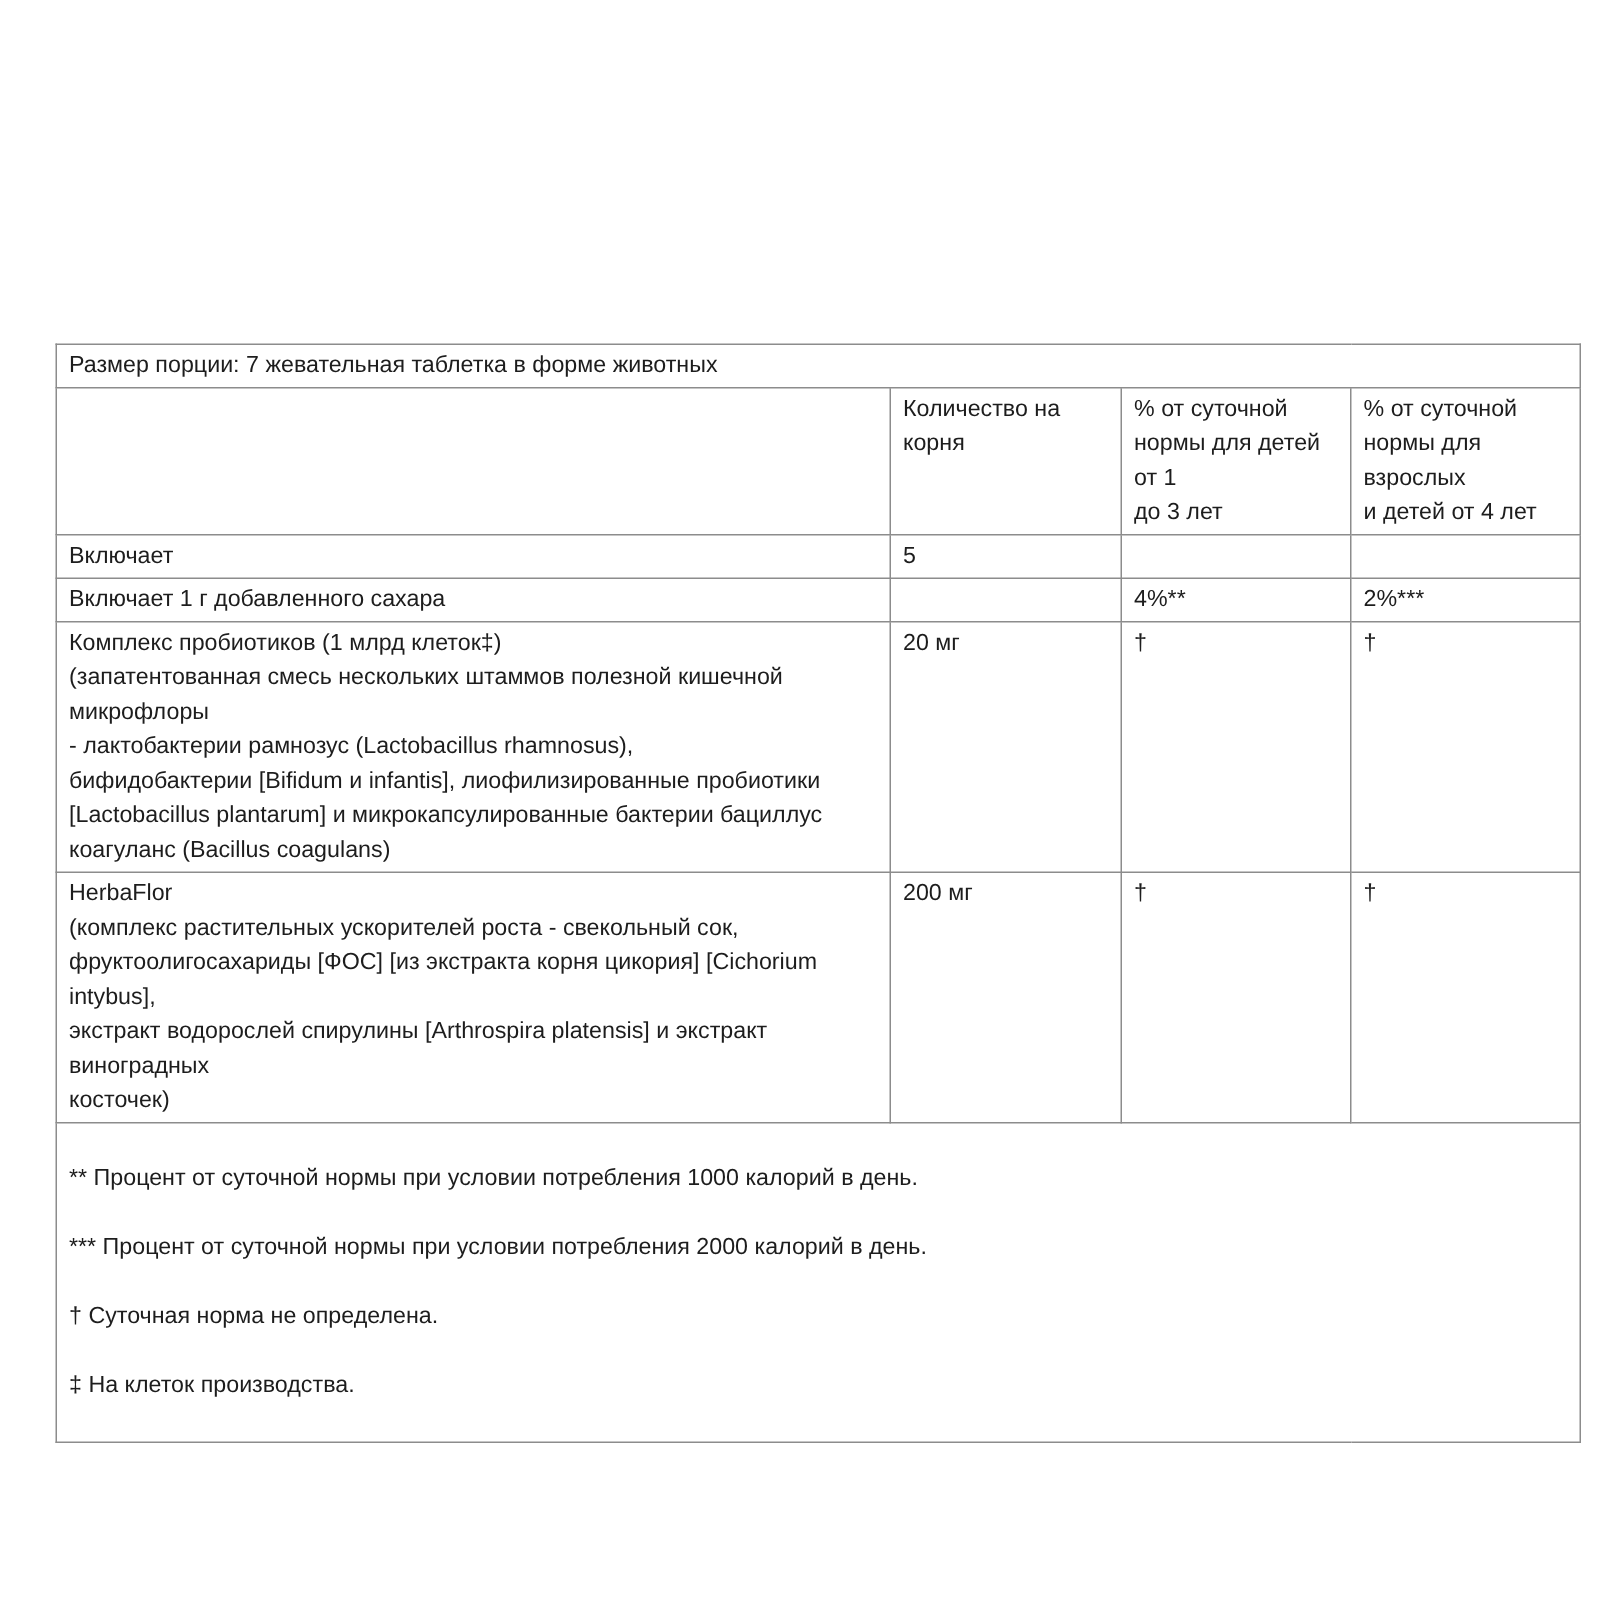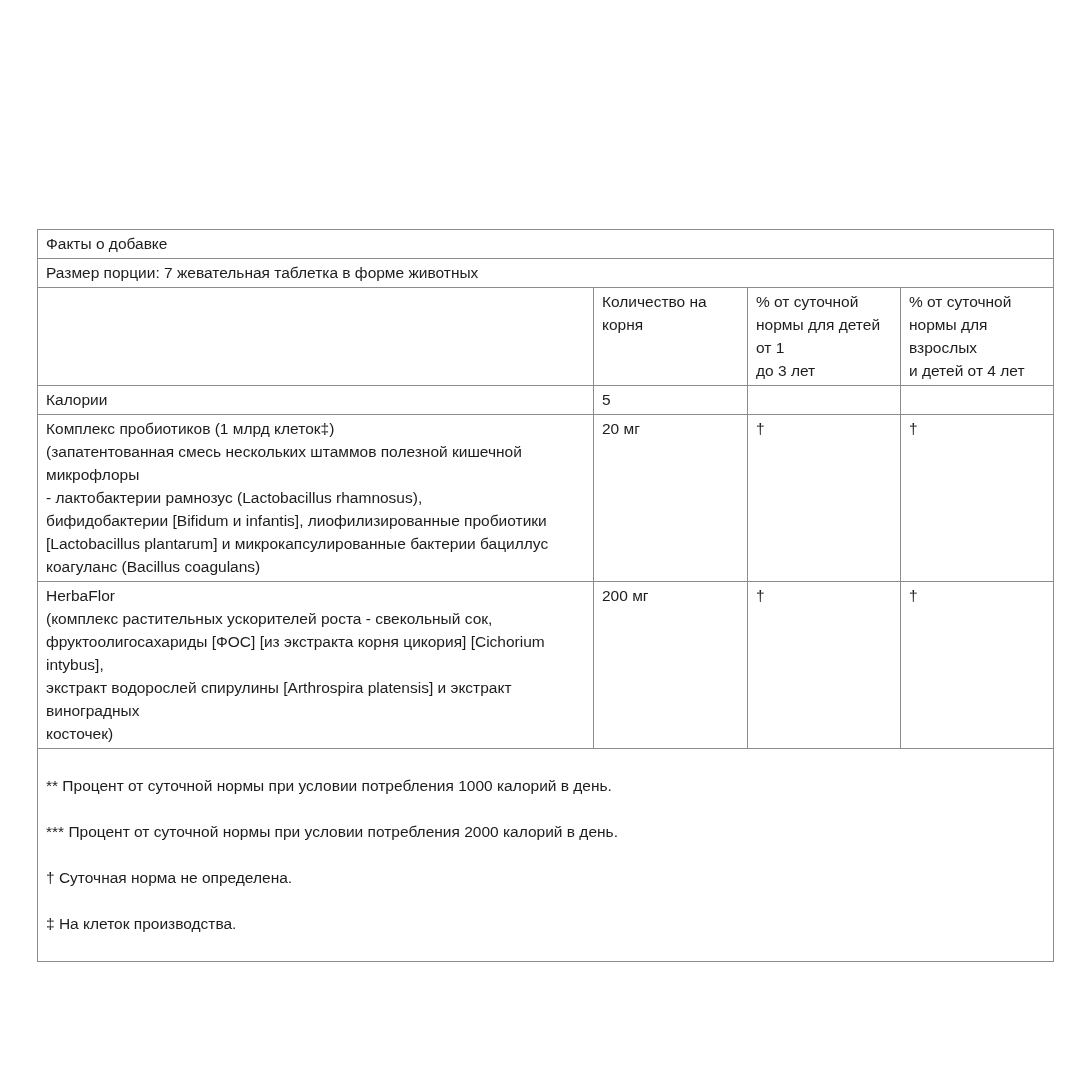--- a/index.html
+++ b/index.html
@@ -43,42 +43,45 @@
 
 <table class="facts-table">
   <colgroup>
     <col style="width:556px">
     <col style="width:154px">
     <col style="width:153px">
     <col style="width:153px">
   </colgroup>
   <tbody>
     <tr>
-      <td colspan="4">Факты о добавке</td>
-    </tr>
-    <tr>
       <td colspan="4">Размер порции: 7 жевательная таблетка в форме животных</td>
     </tr>
     <tr>
       <td></td>
       <td>Количество на
 корня</td>
       <td>% от суточной
 нормы для детей от 1
 до 3 лет</td>
       <td>% от суточной
 нормы для взрослых
 и детей от 4 лет</td>
     </tr>
 
     <tr>
-      <td>Калории</td>
+      <td>Включает</td>
       <td>5</td>
       <td></td>
       <td></td>
+    </tr>
+    <tr>
+      <td>Включает 1 г добавленного сахара</td>
+      <td></td>
+      <td>4%**</td>
+      <td>2%***</td>
     </tr>
     <tr>
       <td>Комплекс пробиотиков (1 млрд клеток‡)
 (запатентованная смесь нескольких штаммов полезной кишечной микрофлоры
 - лактобактерии рамнозус (Lactobacillus rhamnosus),
 бифидобактерии [Bifidum и infantis], лиофилизированные пробиотики
 [Lactobacillus plantarum] и микрокапсулированные бактерии бациллус
 коагуланс (Bacillus coagulans)</td>
       <td>20 мг</td>
       <td>†</td>

